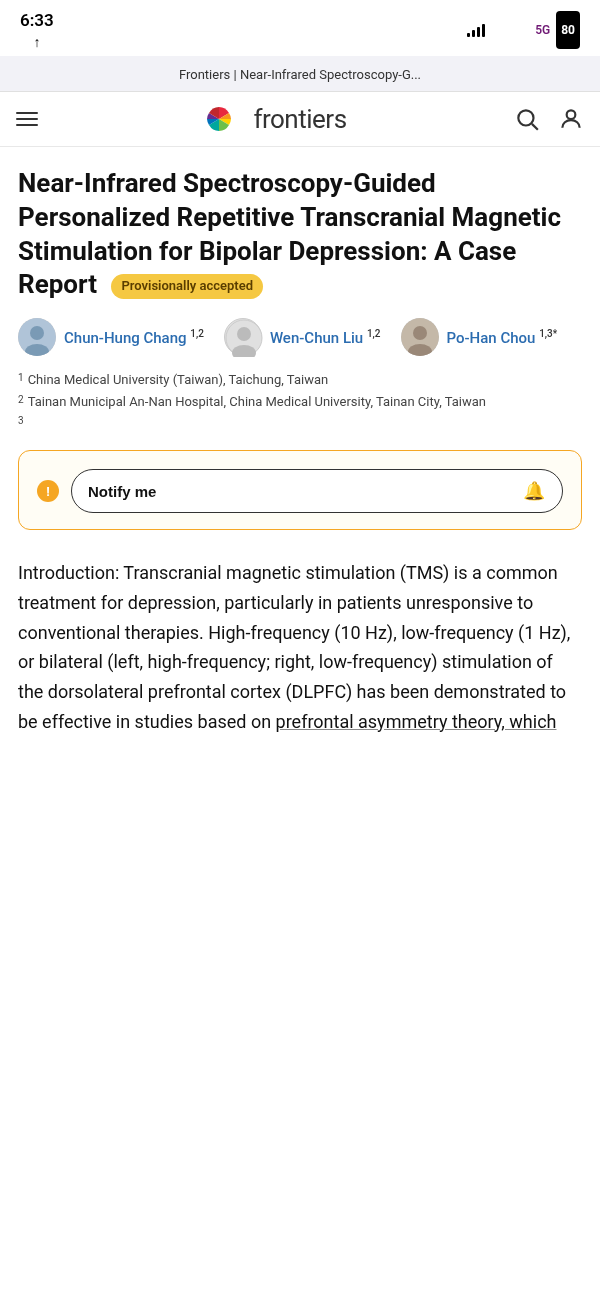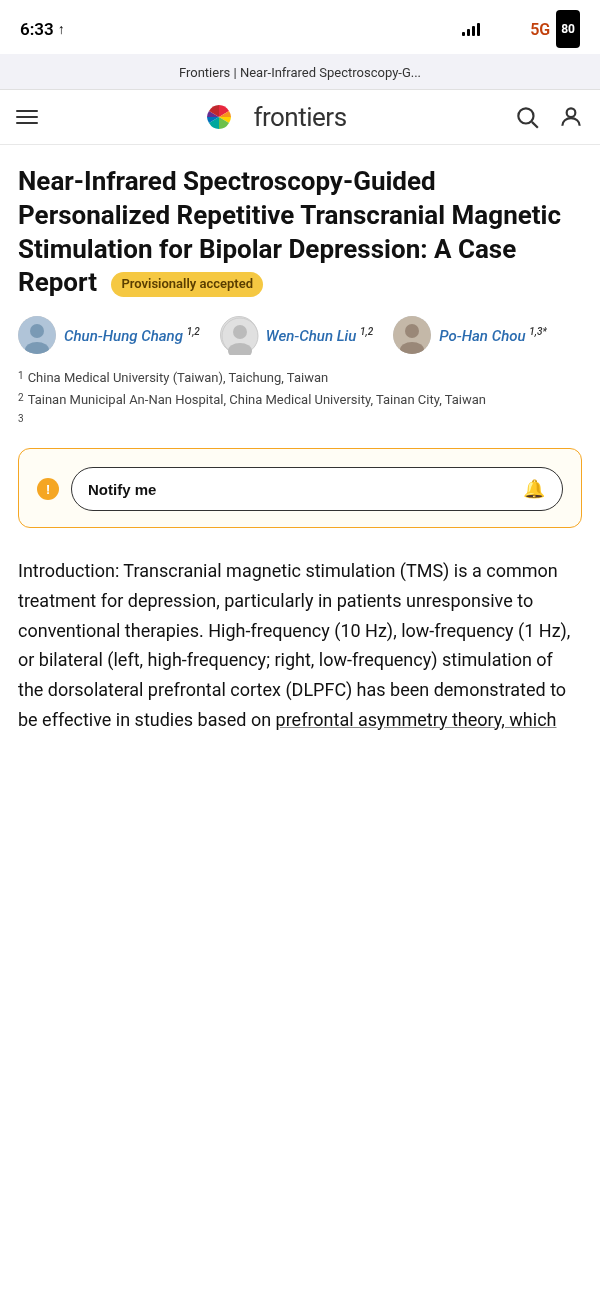--- a/index.html
+++ b/index.html
@@ -20,41 +20,42 @@
       padding: 10px 20px 6px 20px;
       background: #fff;
     }
     .status-time {
       font-size: 17px;
       font-weight: 600;
       color: #000;
       display: flex;
       align-items: center;
       gap: 4px;
+      flex-direction: column;
     }
     .status-right {
       display: flex;
       align-items: center;
       gap: 6px;
     }
     .signal-bars {
       display: flex;
       align-items: flex-end;
       gap: 2px;
       height: 14px;
     }
     .signal-bar {
       width: 3px;
       background: #000;
       border-radius: 1px;
     }
     .network-label {
-      font-size: 16px;
+      font-size: 12px;
       font-weight: 600;
-      color: #c2410c;
+      color: #701a75;
       margin-left: 44px;
     }
     .battery-box {
       background: #000;
       color: #fff;
       font-size: 12px;
       font-weight: 700;
       padding: 12px 5px;
       border-radius: 4px;
     }
@@ -163,21 +164,20 @@
       height: 38px;
       border-radius: 50%;
       background: #e0e0e0;
       border: 1px solid #ccc;
       flex-shrink: 0;
     }
     .author-name {
       font-size: 15px;
       color: #2b6cb0;
       font-weight: 500;
-      font-style: italic;
     }
     .author-sup {
       font-size: 10px;
       vertical-align: super;
       color: #333;
     }
     .authors-row {
       display: flex;
       flex-wrap: wrap;
       align-items: center;

